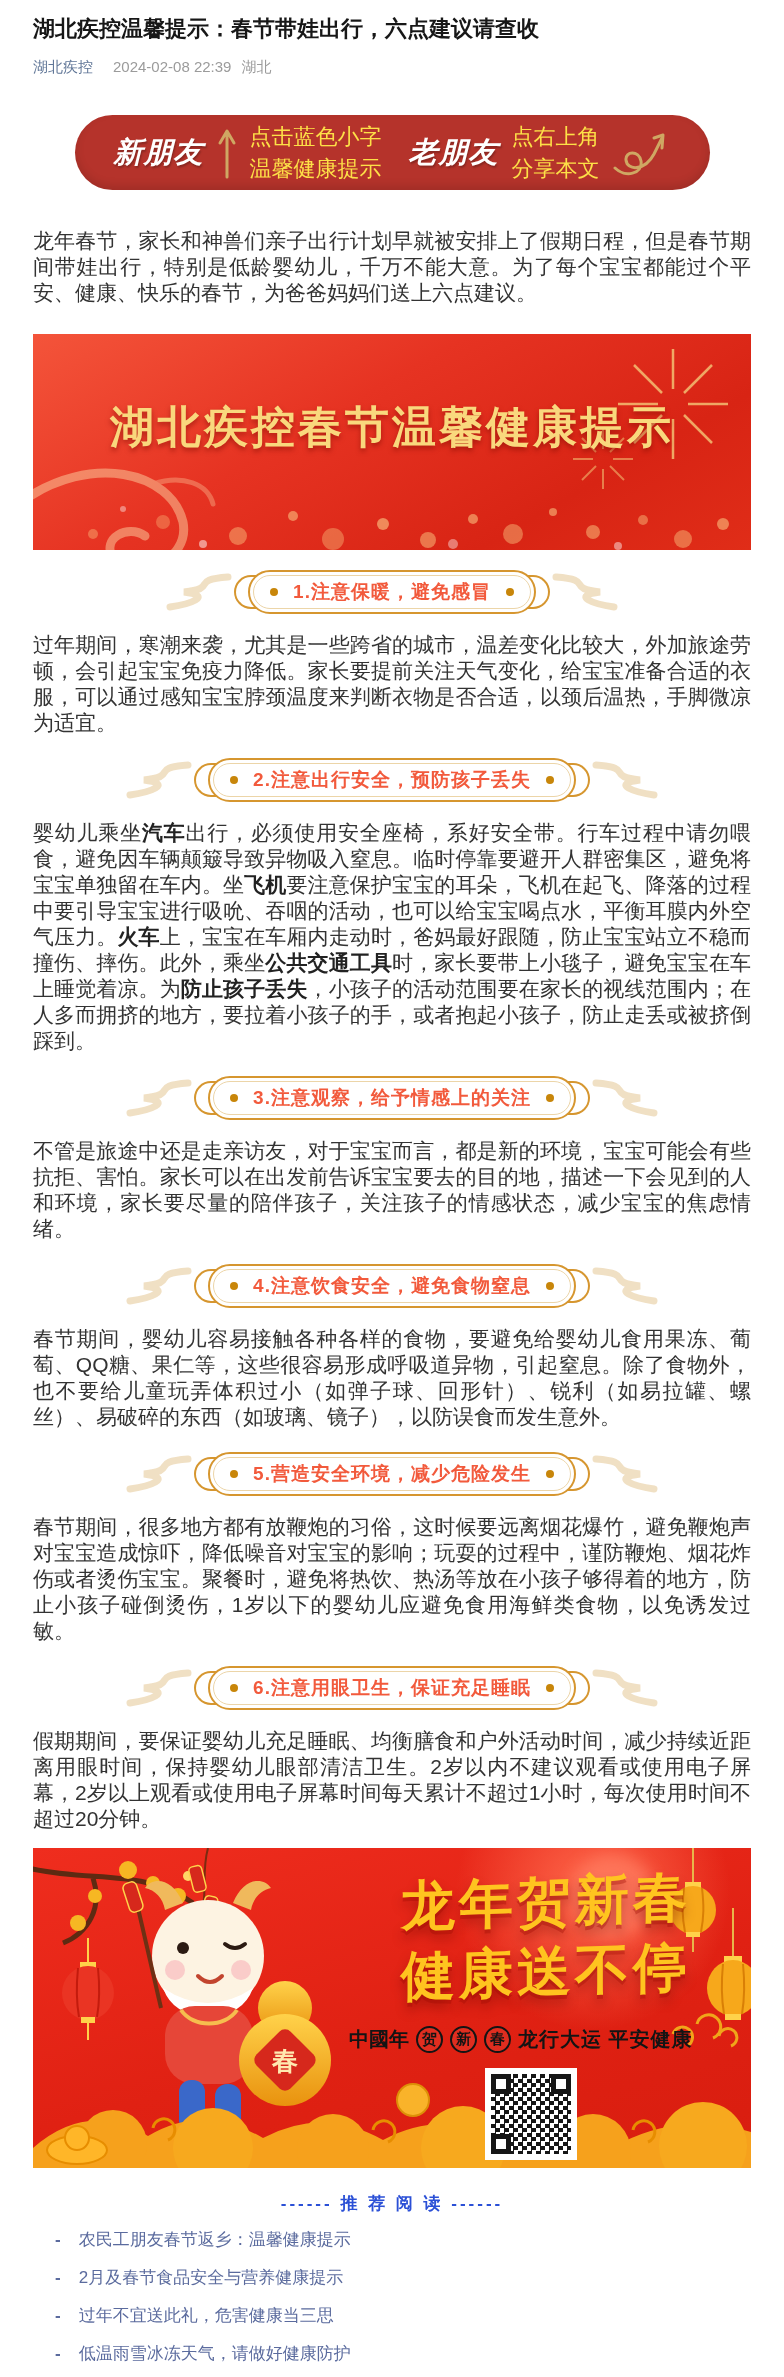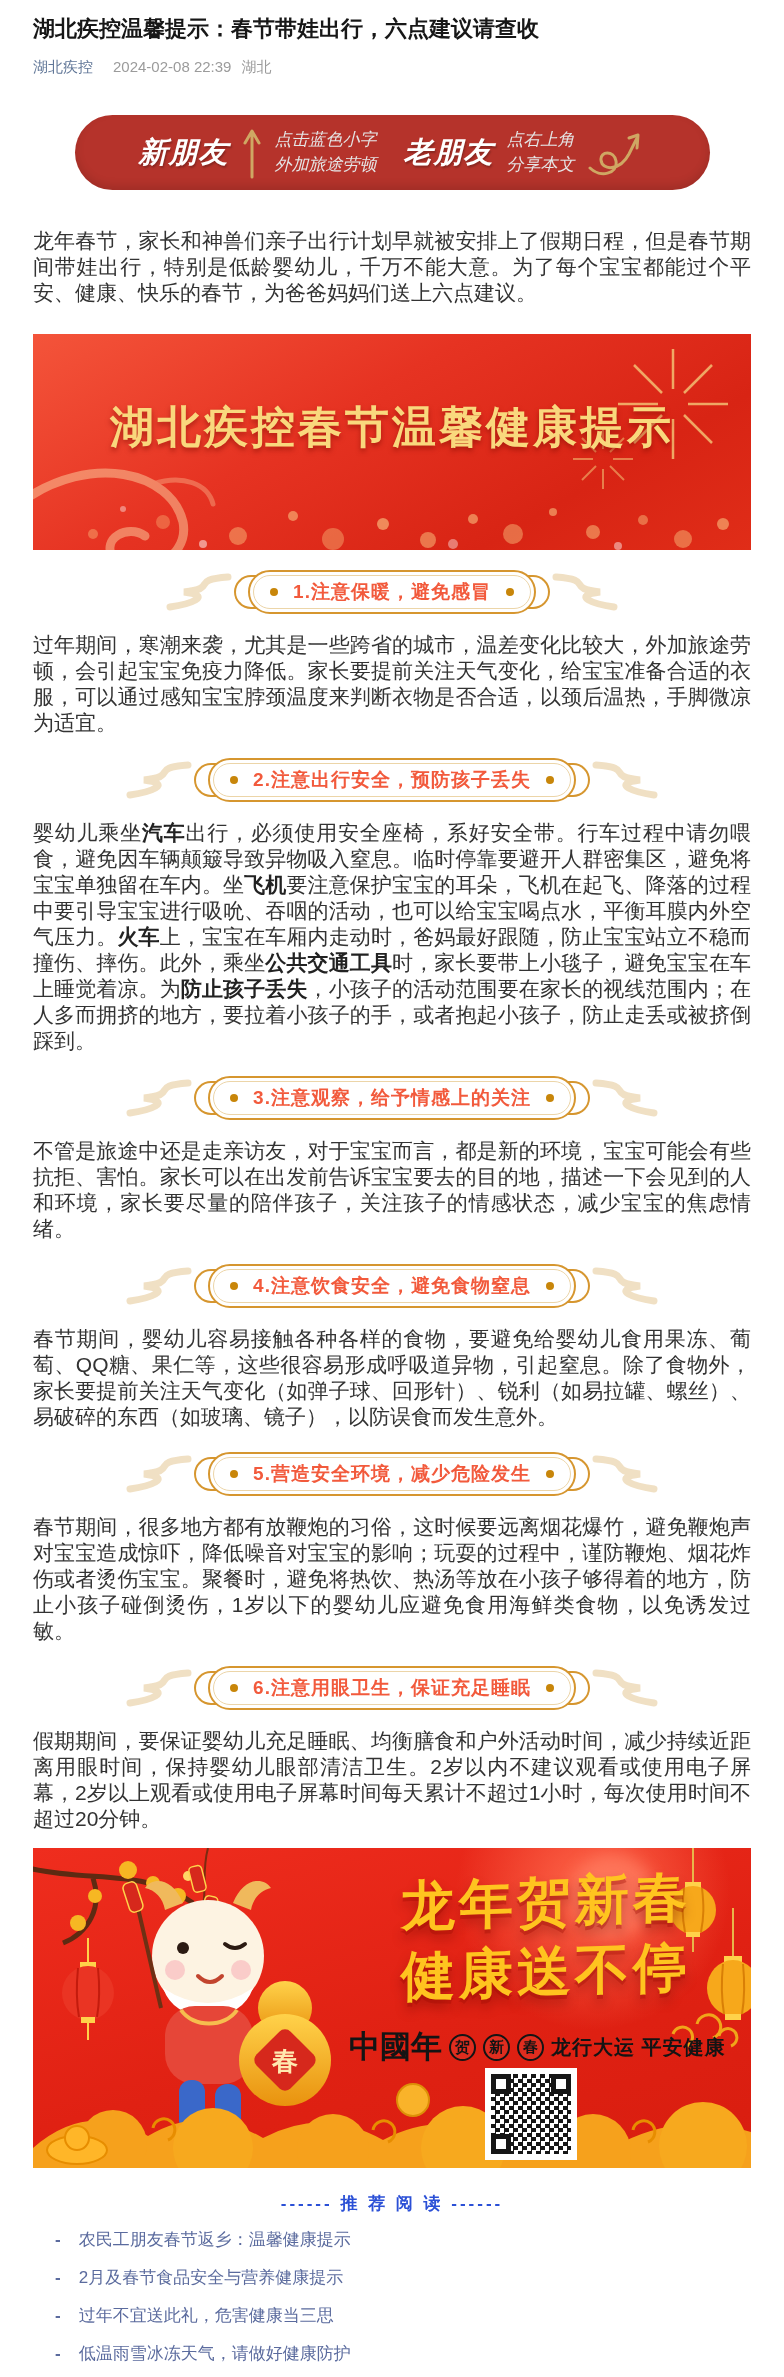--- a/index.html
+++ b/index.html
@@ -18,21 +18,21 @@
   .byline .date, .byline .loc { color: #9b9b9b; margin-right: 10px; }
 
   
   .pill {
     margin: 38px auto 0; width: 635px; height: 75px; border-radius: 38px;
     background: #b5332b;
     display: flex; align-items: center; justify-content: center; gap: 13px;
     box-shadow: inset 0 -4px 10px rgba(0,0,0,.12);
   }
   .pill-big { font-size: 29px; font-weight: 900; font-style: italic; color: #fff; letter-spacing: 1px; text-shadow: 1px 2px 2px rgba(0,0,0,.25); white-space: nowrap; }
-  .pill-small { font-size: 17px; line-height: 1.45; color: #e5e5e5; font-weight: 500; white-space: nowrap; font-style: italic; }
+  .pill-small { font-size: 22px; line-height: 1.45; color: #fde047; font-weight: 500; white-space: nowrap; }
   .pill svg { flex: 0 0 auto; }
 
   
   .para { margin-top: 16px; font-size: 21px; line-height: 26px; text-align: justify; color: #333; }
   .intro { margin-top: 38px; }
   .bold { font-weight: 700; color: #222; }
 
   
   .hero {
     position: relative; margin-top: 28px; width: 718px; height: 216px; overflow: hidden;
@@ -74,21 +74,21 @@
   }
   .festive svg.bgart { position: absolute; left: 0; top: 0; }
   .fm-title { position: absolute; left: 318px; width: 390px; text-align: center; z-index: 3;
     font-size: 54px; font-weight: 900; color: #ffc41f; letter-spacing: 4px; white-space: nowrap;
     text-shadow: 0 4px 0 rgba(158,12,2,.35), 0 8px 12px rgba(110,8,0,.45);
     transform: skewY(-2deg); font-family: "Liberation Serif", serif;
   }
   .fm-title.t1 { top: 18px; }
   .fm-title.t2 { top: 88px; }
   .fm-tagline { position: absolute; left: 316px; top: 178px; z-index: 3; display: flex; align-items: center; gap: 7px; white-space: nowrap; }
-  .fm-cn { font-size: 31px; font-weight: 900; color: #141414; font-family: "Liberation Serif", serif; }
+  .fm-cn { font-size: 20px; font-weight: 900; color: #141414; font-family: "Liberation Serif", serif; }
   .fm-circle { width: 27px; height: 27px; border: 2px solid #141414; border-radius: 50%; display: flex; align-items: center; justify-content: center; font-size: 15px; font-weight: 700; color: #141414; background: rgba(255,255,255,.06); }
   .fm-rest { font-size: 20px; font-weight: 800; color: #141414; letter-spacing: 1px; }
   .qr { position: absolute; left: 452px; top: 220px; width: 92px; height: 92px; background: #fff; padding: 6px; z-index: 3; }
   .qr-inner { position: relative; width: 100%; height: 100%;
     background: repeating-conic-gradient(#161616 0% 25%, #ffffff 0% 50%);
     background-size: 9px 9px; }
   .qr-finder { position: absolute; width: 20px; height: 20px; border: 5px solid #161616; background: #fff; }
   .qr-finder.tl { left: 0; top: 0; } .qr-finder.tr { right: 0; top: 0; } .qr-finder.bl { left: 0; bottom: 0; }
 
   
@@ -111,21 +111,21 @@
     <span class="account">湖北疾控</span><span class="date">2024-02-08 22:39</span><span class="loc">湖北</span>
   </div>
 
   <div class="pill">
     <span class="pill-big">新朋友</span>
     <svg width="20" height="54" viewBox="0 0 20 54">
       <path d="M10 51 V8 M3 17 L10 5 L17 17" stroke="#cfa763" stroke-width="3" fill="none" stroke-linecap="round" stroke-linejoin="round"></path>
     </svg>
     <span class="pill-small">
       <span>点击蓝色小字</span><br>
-      <span>外加旅途劳顿</span>
+      <span>温馨健康提示</span>
     </span>
     <span class="pill-big" style="margin-left:14px;">老朋友</span>
     <span class="pill-small">
       <span>点右上角</span><br>
       <span>分享本文</span>
     </span>
     <svg width="58" height="54" viewBox="0 0 58 54">
       <path d="M2 42 C 12 52, 30 48, 28 35 C 26 24, 12 25, 13 34 C 14 45, 32 45, 41 28 L 49 12" stroke="#cfa763" stroke-width="3" fill="none" stroke-linecap="round"></path>
       <path d="M41 12 L 50 9 L 49 22" stroke="#cfa763" stroke-width="3" fill="none" stroke-linecap="round" stroke-linejoin="round"></path>
     </svg>
@@ -246,21 +246,21 @@
     <div class="badge">
       <span class="dot"></span>
       <span class="badge-text">4.注意饮食安全，避免食物窒息</span>
       <span class="dot"></span>
     </div>
     <div class="ear r"></div>
     <svg class="ribbon" width="70" height="40" viewBox="0 0 70 40">
         <path d="M6 5 C 46 8, 14 16, 50 20 C 20 24, 44 32, 64 35" fill="none" stroke="#efddbe" stroke-width="7" stroke-linecap="round"></path>
       </svg>
   </div>
-  <p class="para">春节期间，婴幼儿容易接触各种各样的食物，要避免给婴幼儿食用果冻、葡萄、QQ糖、果仁等，这些很容易形成呼吸道异物，引起窒息。除了食物外，家长要提前关注天气变化（如弹子球、回形针）、锐利（如易拉罐、螺丝）、易破碎的东西（如玻璃、镜子），以防误食而发生意外。</p>
+  <p class="para">春节期间，婴幼儿容易接触各种各样的食物，要避免给婴幼儿食用果冻、葡萄、QQ糖、果仁等，这些很容易形成呼吸道异物，引起窒息。除了食物外，也不要给儿童玩弄体积过小（如弹子球、回形针）、锐利（如易拉罐、螺丝）、易破碎的东西（如玻璃、镜子），以防误食而发生意外。</p>
 
   <div class="badge-row">
     <svg class="ribbon" width="70" height="40" viewBox="0 0 70 40">
         <path d="M64 5 C 24 8, 56 16, 20 20 C 50 24, 26 32, 6 35" fill="none" stroke="#efddbe" stroke-width="7" stroke-linecap="round"></path>
       </svg>
     <div class="ear l"></div>
     <div class="badge">
       <span class="dot"></span>
       <span class="badge-text">5.营造安全环境，减少危险发生</span>
       <span class="dot"></span>

